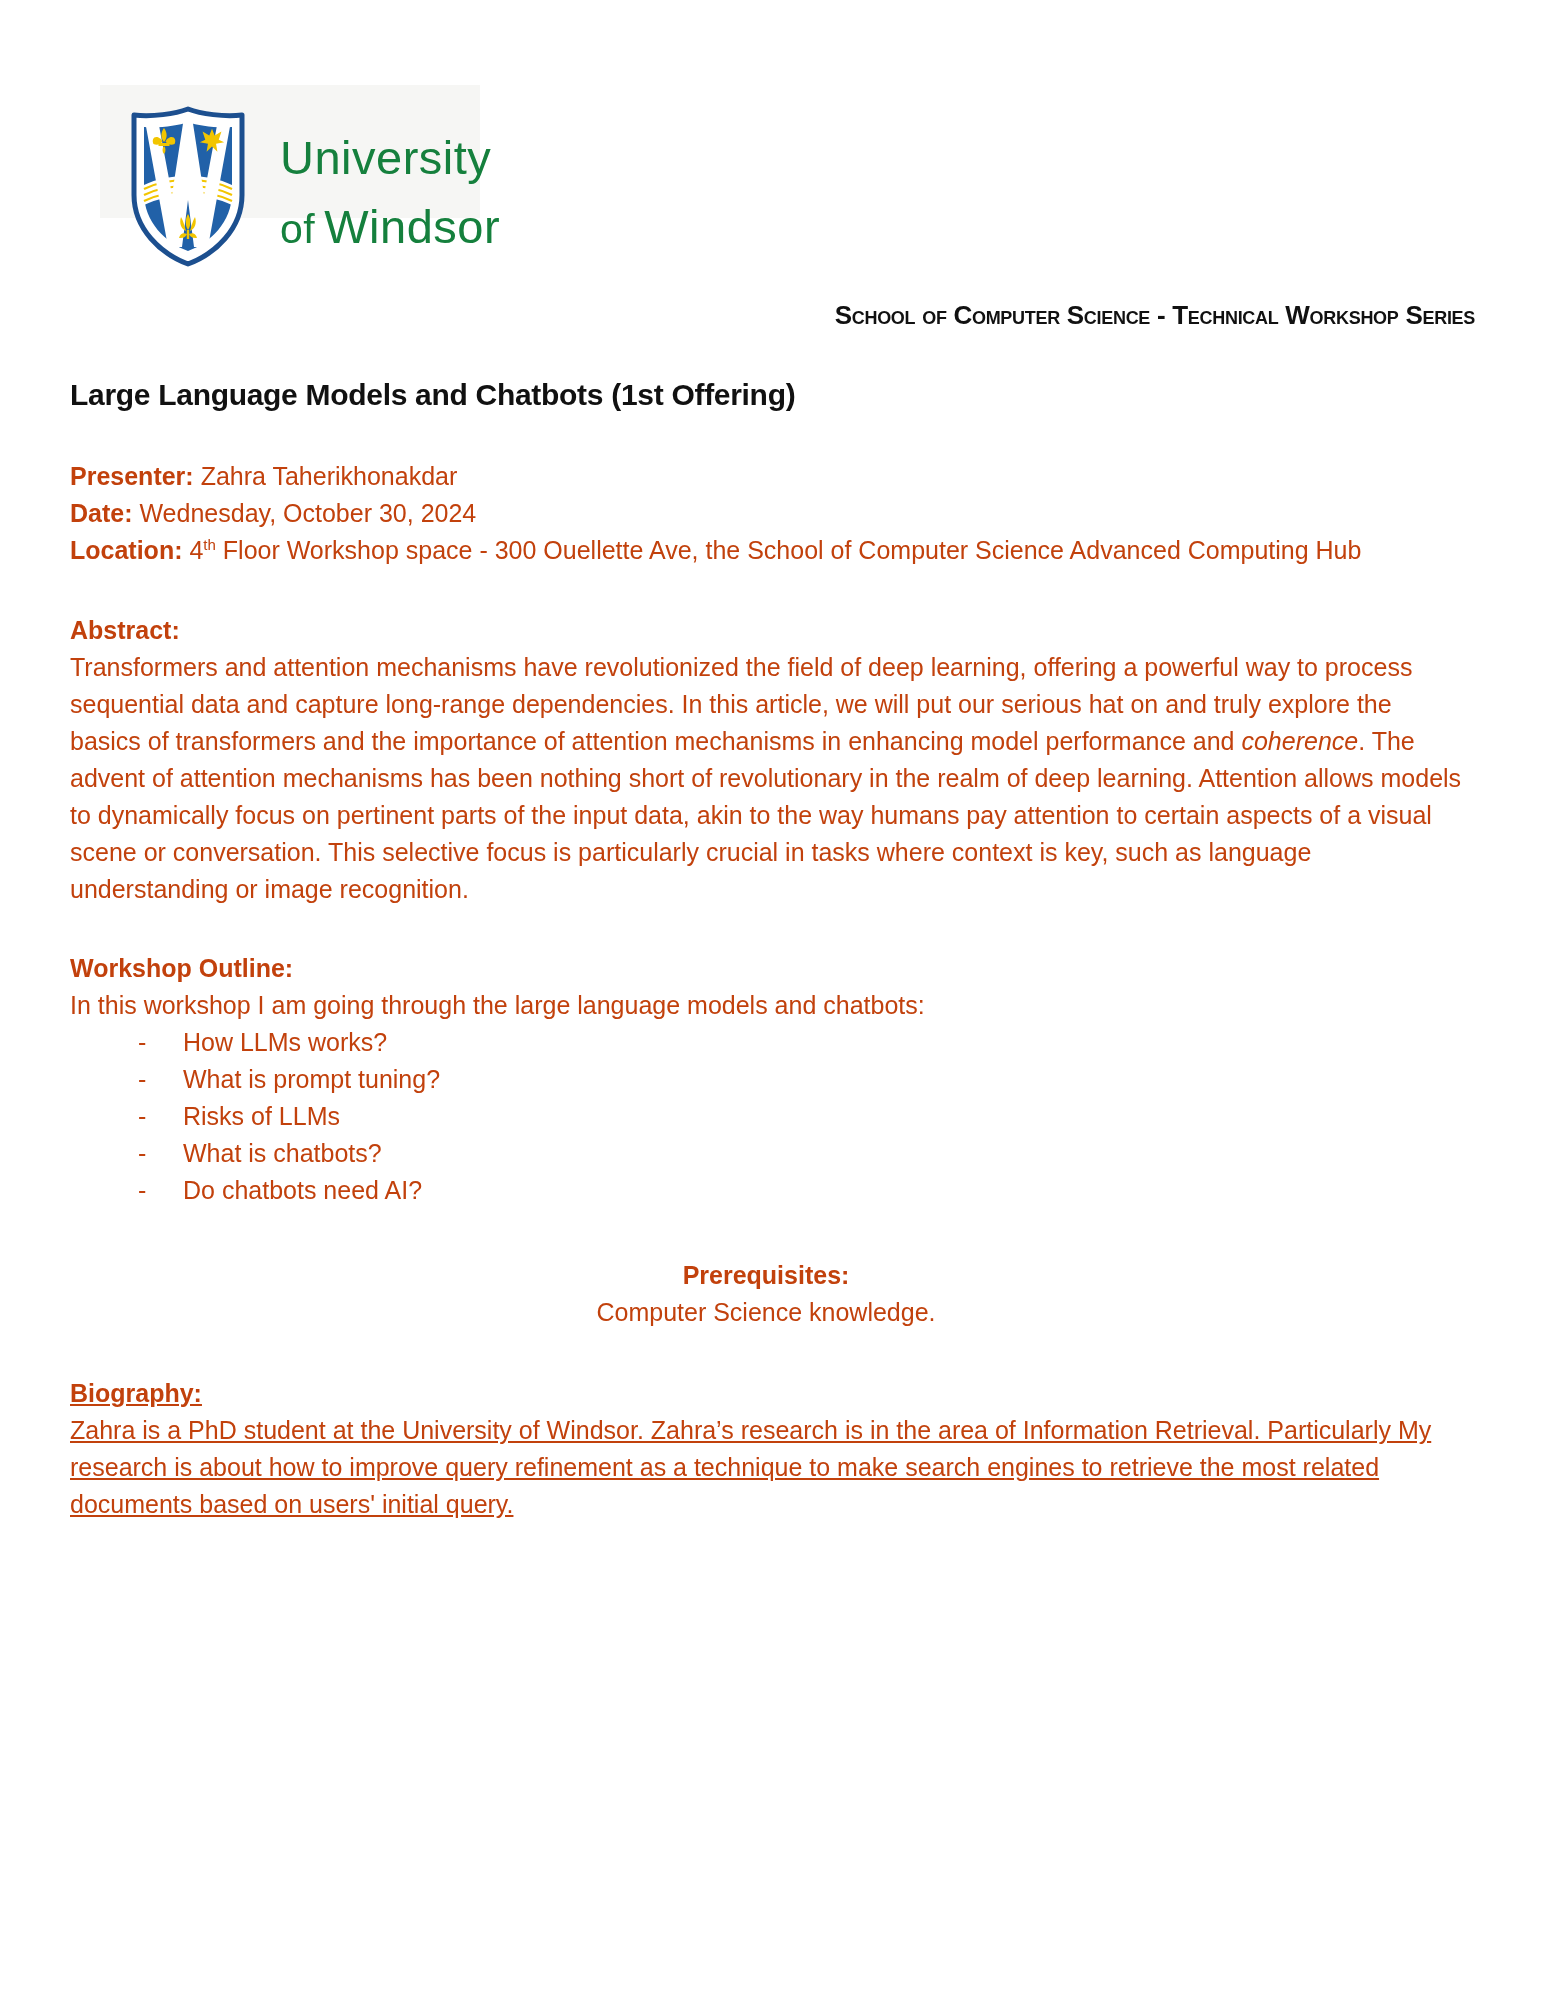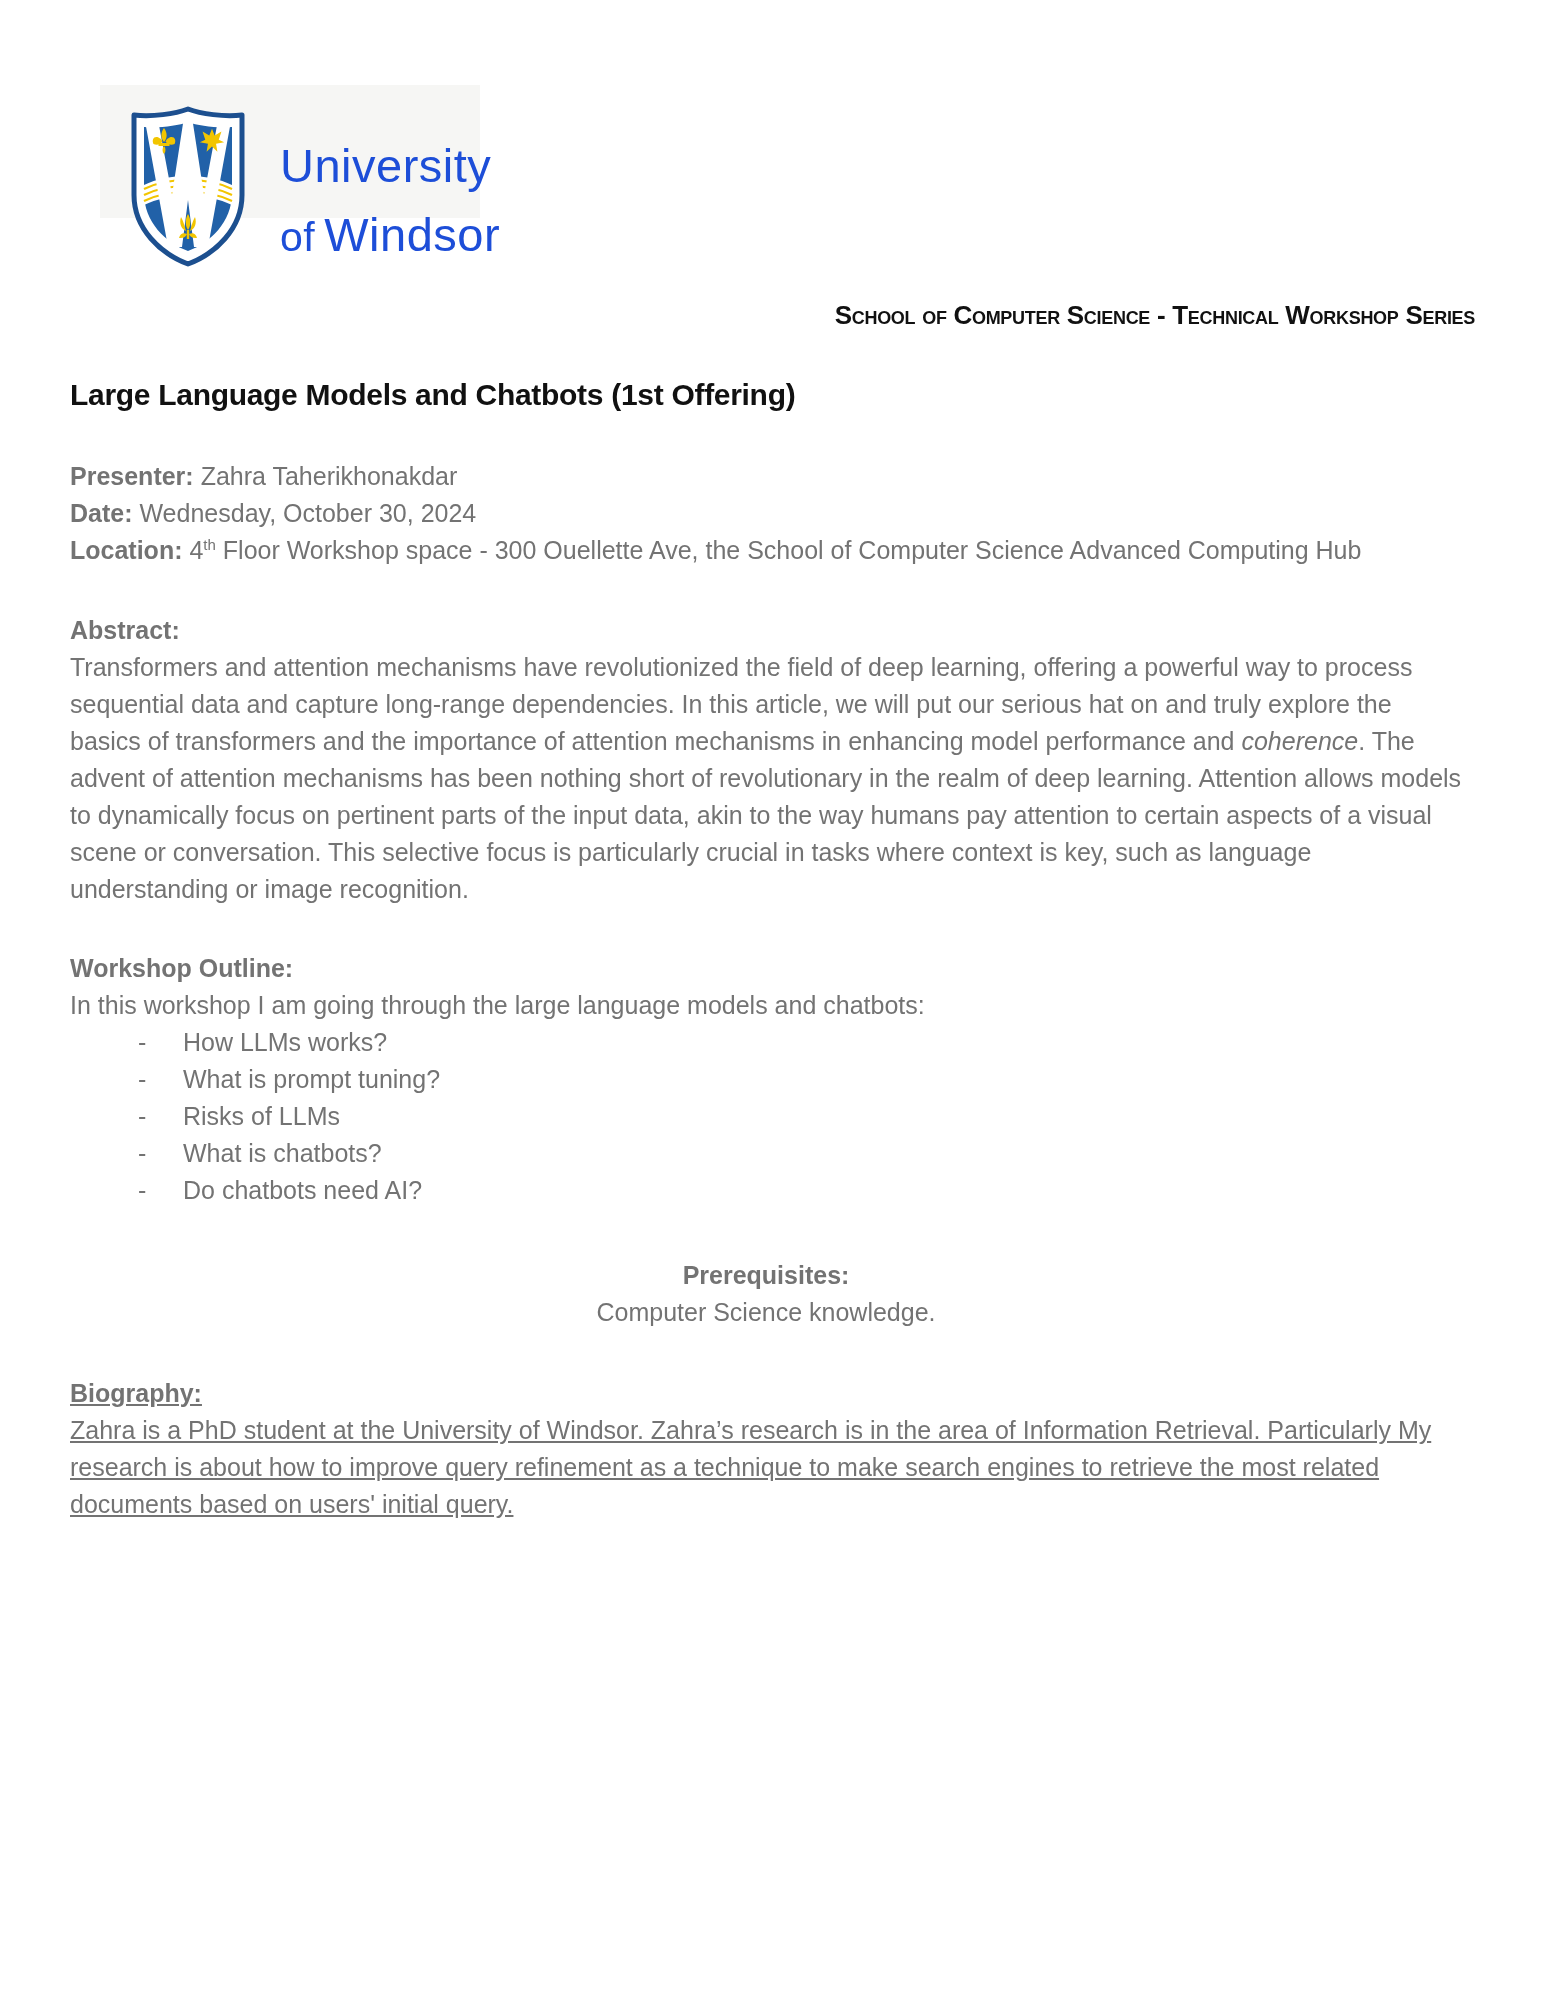--- a/index.html
+++ b/index.html
@@ -9,40 +9,40 @@
     font-family: "Liberation Sans", sans-serif;
     color: #1a1a1a;
     position: relative;
   }
   .page { position: absolute; inset: 0; background: #ffffff; overflow: hidden; }
 
   
   .logo-block { position: absolute; left: 100px; top: 85px; width: 460px; height: 195px; }
   .logo-bg { position: absolute; left: 0; top: 0; width: 380px; height: 133px; background: #f6f6f4; }
   .shield { position: absolute; left: 28px; top: 20px; width: 120px; height: 165px; }
-  .wordmark { position: absolute; left: 180px; top: 56px; color: #1d4ed8; white-space: nowrap; }
+  .wordmark { position: absolute; left: 180px; top: 48px; color: #15803d; white-space: nowrap; }
   .wm1 { font-size: 47px; line-height: 1.06; letter-spacing: 0.5px; }
   .wm2 { font-size: 47px; margin-top: 16px; letter-spacing: 0.5px; }
   .wm-of { font-size: 41px; margin-right: 9px; }
 
   
   .series {
     position: absolute; top: 300px; left: 70px; width: 1405px;
     text-align: right; font-weight: bold; font-variant: small-caps;
     font-size: 26px; letter-spacing: -0.3px; color: #111;
   }
   .title {
     position: absolute; top: 378px; left: 70px;
     font-size: 30px; font-weight: bold; letter-spacing: -0.3px; color: #111;
   }
 
   
   .column {
     position: absolute; left: 70px; top: 458px; width: 1392px;
-    font-size: 25px; line-height: 37px; color: #737373;
+    font-size: 25px; line-height: 37px; color: #c2410c;
   }
   .column p { margin: 0; }
   .h { font-weight: bold; }
   sup.ord { font-size: 0.6em; vertical-align: super; line-height: 0; }
   em { font-style: italic; }
 
   .sec-abstract { margin-top: 43px; }
   .sec-outline  { margin-top: 42px; }
   .sec-prereq   { margin-top: 48px; text-align: center; }
   .sec-bio      { margin-top: 44px; text-decoration: underline; }

